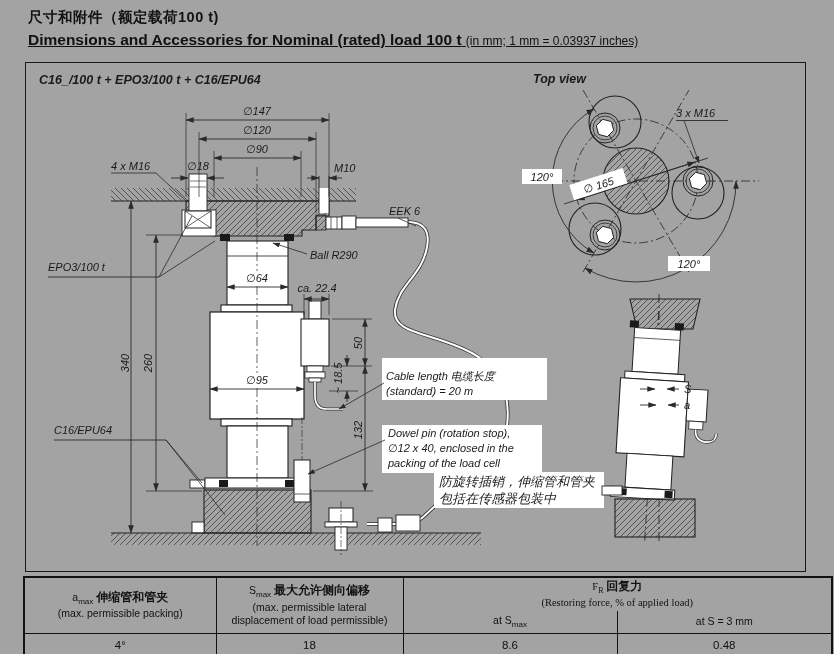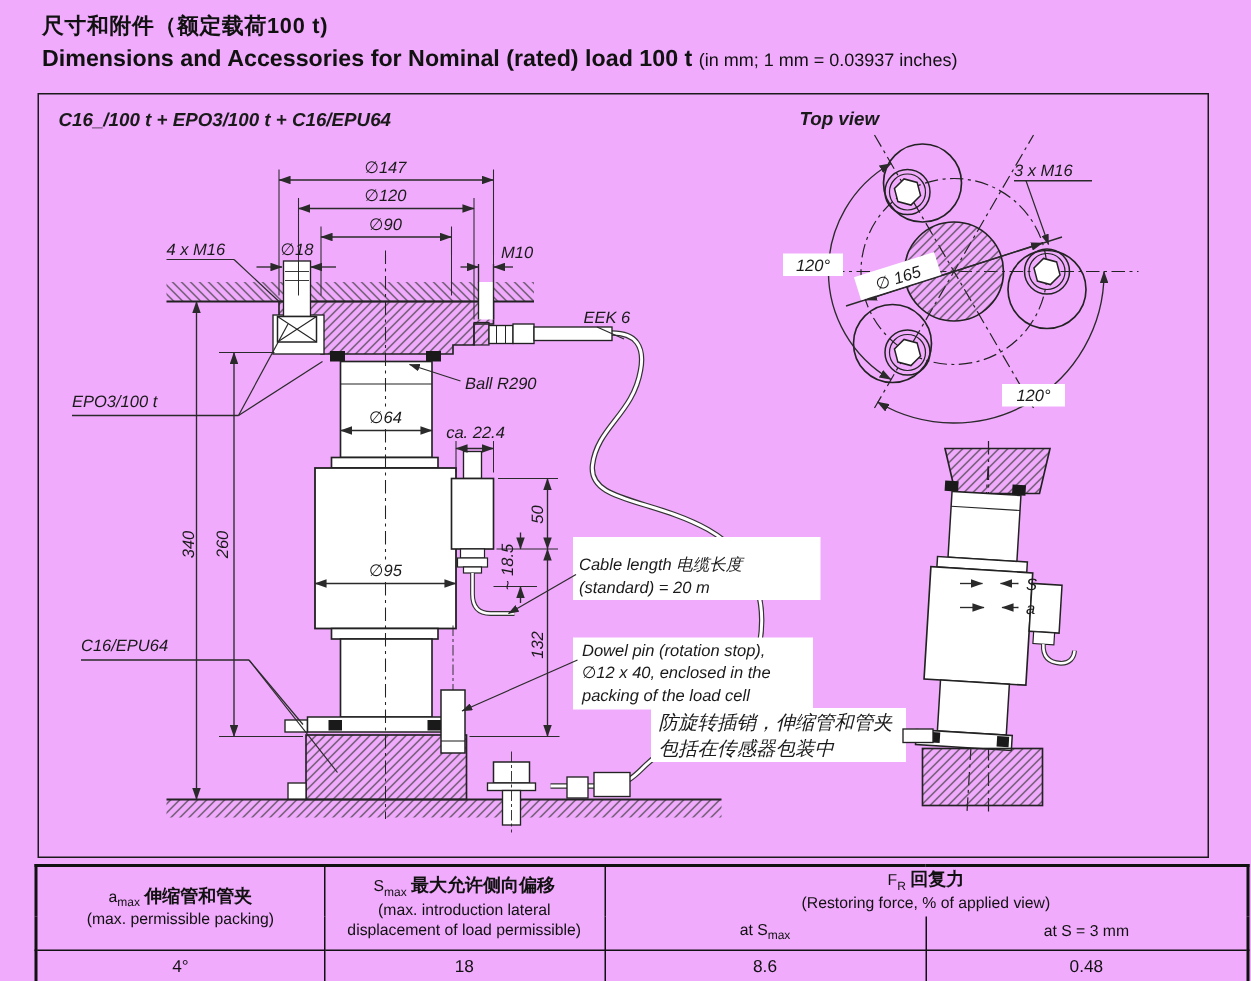--- a/index.html
+++ b/index.html
@@ -1,31 +1,31 @@
 <!DOCTYPE html>
 <html><head>
 <meta charset="utf-8">
 <style>
   html,body{margin:0;padding:0;background:#fff;}
-  #page{position:relative;width:834px;height:654px;background:#f0abfc;overflow:hidden;
+  #page{position:relative;width:834px;height:654px;background:#a3a3a3;overflow:hidden;
         font-family:"Liberation Sans","DejaVu Sans",sans-serif;color:#111;}
   .h1{position:absolute;left:28px;top:8px;font-size:14.5px;font-weight:bold;letter-spacing:.5px;}
-  .h2{position:absolute;left:28px;top:31px;font-size:15.5px;font-weight:bold;}
+  .h2{position:absolute;left:28px;top:31px;font-size:15.5px;font-weight:bold;text-decoration:underline;}
   .h2 .note{font-weight:normal;font-size:12px;}
   .frame{position:absolute;left:25px;top:62px;width:779px;height:508px;border:1.6px solid #1a1a1a;font-style:italic;}
   svg text{font-family:"Liberation Sans","DejaVu Sans",sans-serif;fill:#1a1a1a;}
   .t{font-size:11px;}
   .tm{text-anchor:middle;}
   .tb{font-size:12.5px;font-weight:bold;}
   .zh{font-size:13px;}
   .spec{position:absolute;left:23px;top:576px;width:808px;border-collapse:collapse;table-layout:fixed;
         border:2.5px solid #111;}
   .spec td{border:1.5px solid #111;text-align:center;vertical-align:middle;padding:1px 2px;
            font-size:10.5px;line-height:1.3;color:#111;}
-  .spec td.nb{border-bottom:none;height:28px;}
+  .spec td.nb{border-bottom:none;height:28px;font-family:Liberation Serif, serif;}
   .spec td.nt{border-top:none;height:20px;}
   .spec tr.vals td{height:20px;font-size:11.5px;}
   .cj{font-weight:bold;font-size:12px;}
   .spec sub{font-size:8px;}
 </style>
 </head>
 <body>
 
 <div id="page">
 
@@ -324,27 +324,27 @@
     <tbody>
         <tr>
       <td rowspan="2">
         <span>a</span><sub>max</sub>
         <span class="cj">伸缩管和管夹</span><br>
         <span>(max. permissible packing)</span>
       </td>
       <td rowspan="2">
         <span>S</span><sub>max</sub>
         <span class="cj">最大允许侧向偏移</span><br>
-        <span>(max. introduction lateral</span><br>
+        <span>(max. permissible lateral</span><br>
         <span>displacement of load permissible)</span>
       </td>
       <td colspan="2" class="nb">
         <span>F</span><sub>R</sub>
         <span class="cj">回复力</span><br>
-        <span>(Restoring force, % of applied view)</span>
+        <span>(Restoring force, % of applied load)</span>
       </td>
     </tr>
     <tr>
       <td class="nt">
         <span>at S</span><sub>max</sub>
       </td>
       <td class="nt">
         <span>at S = 3 mm</span>
       </td>
     </tr>

